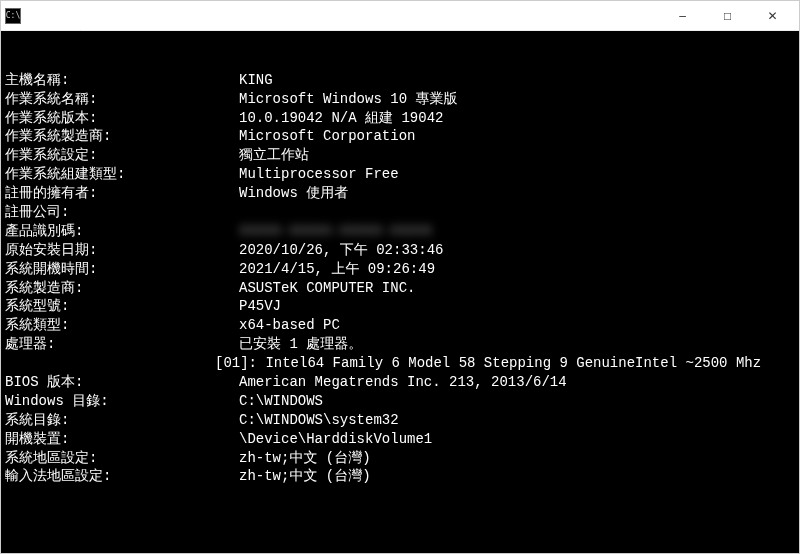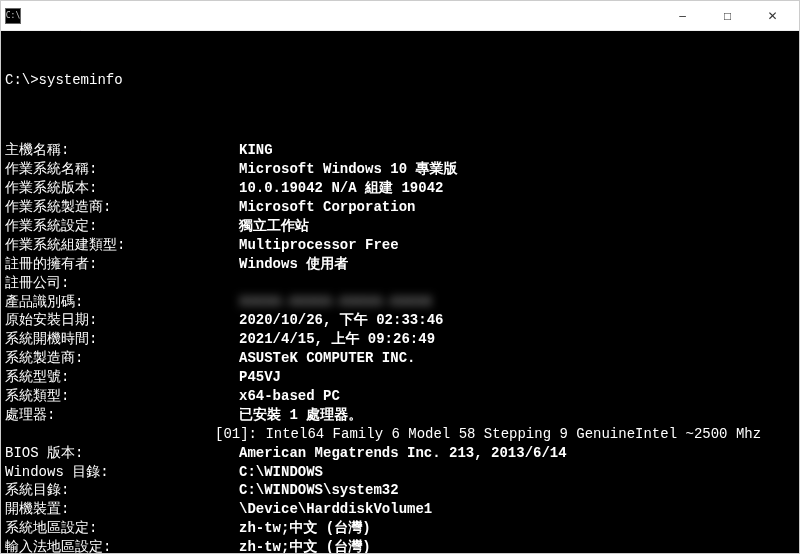--- a/index.html
+++ b/index.html
@@ -81,21 +81,20 @@
     .info-row {
       display: flex;
       gap: 24px;
     }
     .info-label {
       width: 210px;
       flex-shrink: 0;
     }
     .info-value {
       flex: 1;
-      font-weight: bold;
     }
     .info-indent {
       padding-left: 210px;
     }
     .blurred {
       filter: blur(4px);
       color: #888;
     }
   </style>
 </head>
@@ -105,16 +104,15 @@
   <div class="titlebar">
     <div class="titlebar-icon">C:\</div>
     <div class="titlebar-title">命令提示字元</div>
     <div class="titlebar-controls">
       <div class="titlebar-btn">–</div>
       <div class="titlebar-btn">□</div>
       <div class="titlebar-btn">✕</div>
     </div>
   </div>
   <div class="terminal">
-    <div class="prompt-line">C:\&gt;systeminfo</div>
     <div id="rows-container"><div class="info-row"><div class="info-label">主機名稱:</div><div class="info-value">KING</div></div><div class="info-row"><div class="info-label">作業系統名稱:</div><div class="info-value">Microsoft Windows 10 專業版</div></div><div class="info-row"><div class="info-label">作業系統版本:</div><div class="info-value">10.0.19042 N/A 組建 19042</div></div><div class="info-row"><div class="info-label">作業系統製造商:</div><div class="info-value">Microsoft Corporation</div></div><div class="info-row"><div class="info-label">作業系統設定:</div><div class="info-value">獨立工作站</div></div><div class="info-row"><div class="info-label">作業系統組建類型:</div><div class="info-value">Multiprocessor Free</div></div><div class="info-row"><div class="info-label">註冊的擁有者:</div><div class="info-value">Windows 使用者</div></div><div class="info-row"><div class="info-label">註冊公司:</div><div class="info-value"></div></div><div class="info-row"><div class="info-label">產品識別碼:</div><div class="info-value blurred">XXXXX-XXXXX-XXXXX-XXXXX</div></div><div class="info-row"><div class="info-label">原始安裝日期:</div><div class="info-value">2020/10/26, 下午 02:33:46</div></div><div class="info-row"><div class="info-label">系統開機時間:</div><div class="info-value">2021/4/15, 上午 09:26:49</div></div><div class="info-row"><div class="info-label">系統製造商:</div><div class="info-value">ASUSTeK COMPUTER INC.</div></div><div class="info-row"><div class="info-label">系統型號:</div><div class="info-value">P45VJ</div></div><div class="info-row"><div class="info-label">系統類型:</div><div class="info-value">x64-based PC</div></div><div class="info-row"><div class="info-label">處理器:</div><div class="info-value">已安裝 1 處理器。</div></div><div class="info-row"><div class="info-indent">[01]: Intel64 Family 6 Model 58 Stepping 9 GenuineIntel ~2500 Mhz</div></div><div class="info-row"><div class="info-label">BIOS 版本:</div><div class="info-value">American Megatrends Inc. 213, 2013/6/14</div></div><div class="info-row"><div class="info-label">Windows 目錄:</div><div class="info-value">C:\WINDOWS</div></div><div class="info-row"><div class="info-label">系統目錄:</div><div class="info-value">C:\WINDOWS\system32</div></div><div class="info-row"><div class="info-label">開機裝置:</div><div class="info-value">\Device\HarddiskVolume1</div></div><div class="info-row"><div class="info-label">系統地區設定:</div><div class="info-value">zh-tw;中文 (台灣)</div></div><div class="info-row"><div class="info-label">輸入法地區設定:</div><div class="info-value">zh-tw;中文 (台灣)</div></div></div>
   </div>
 </div>
 
 </body></html>

